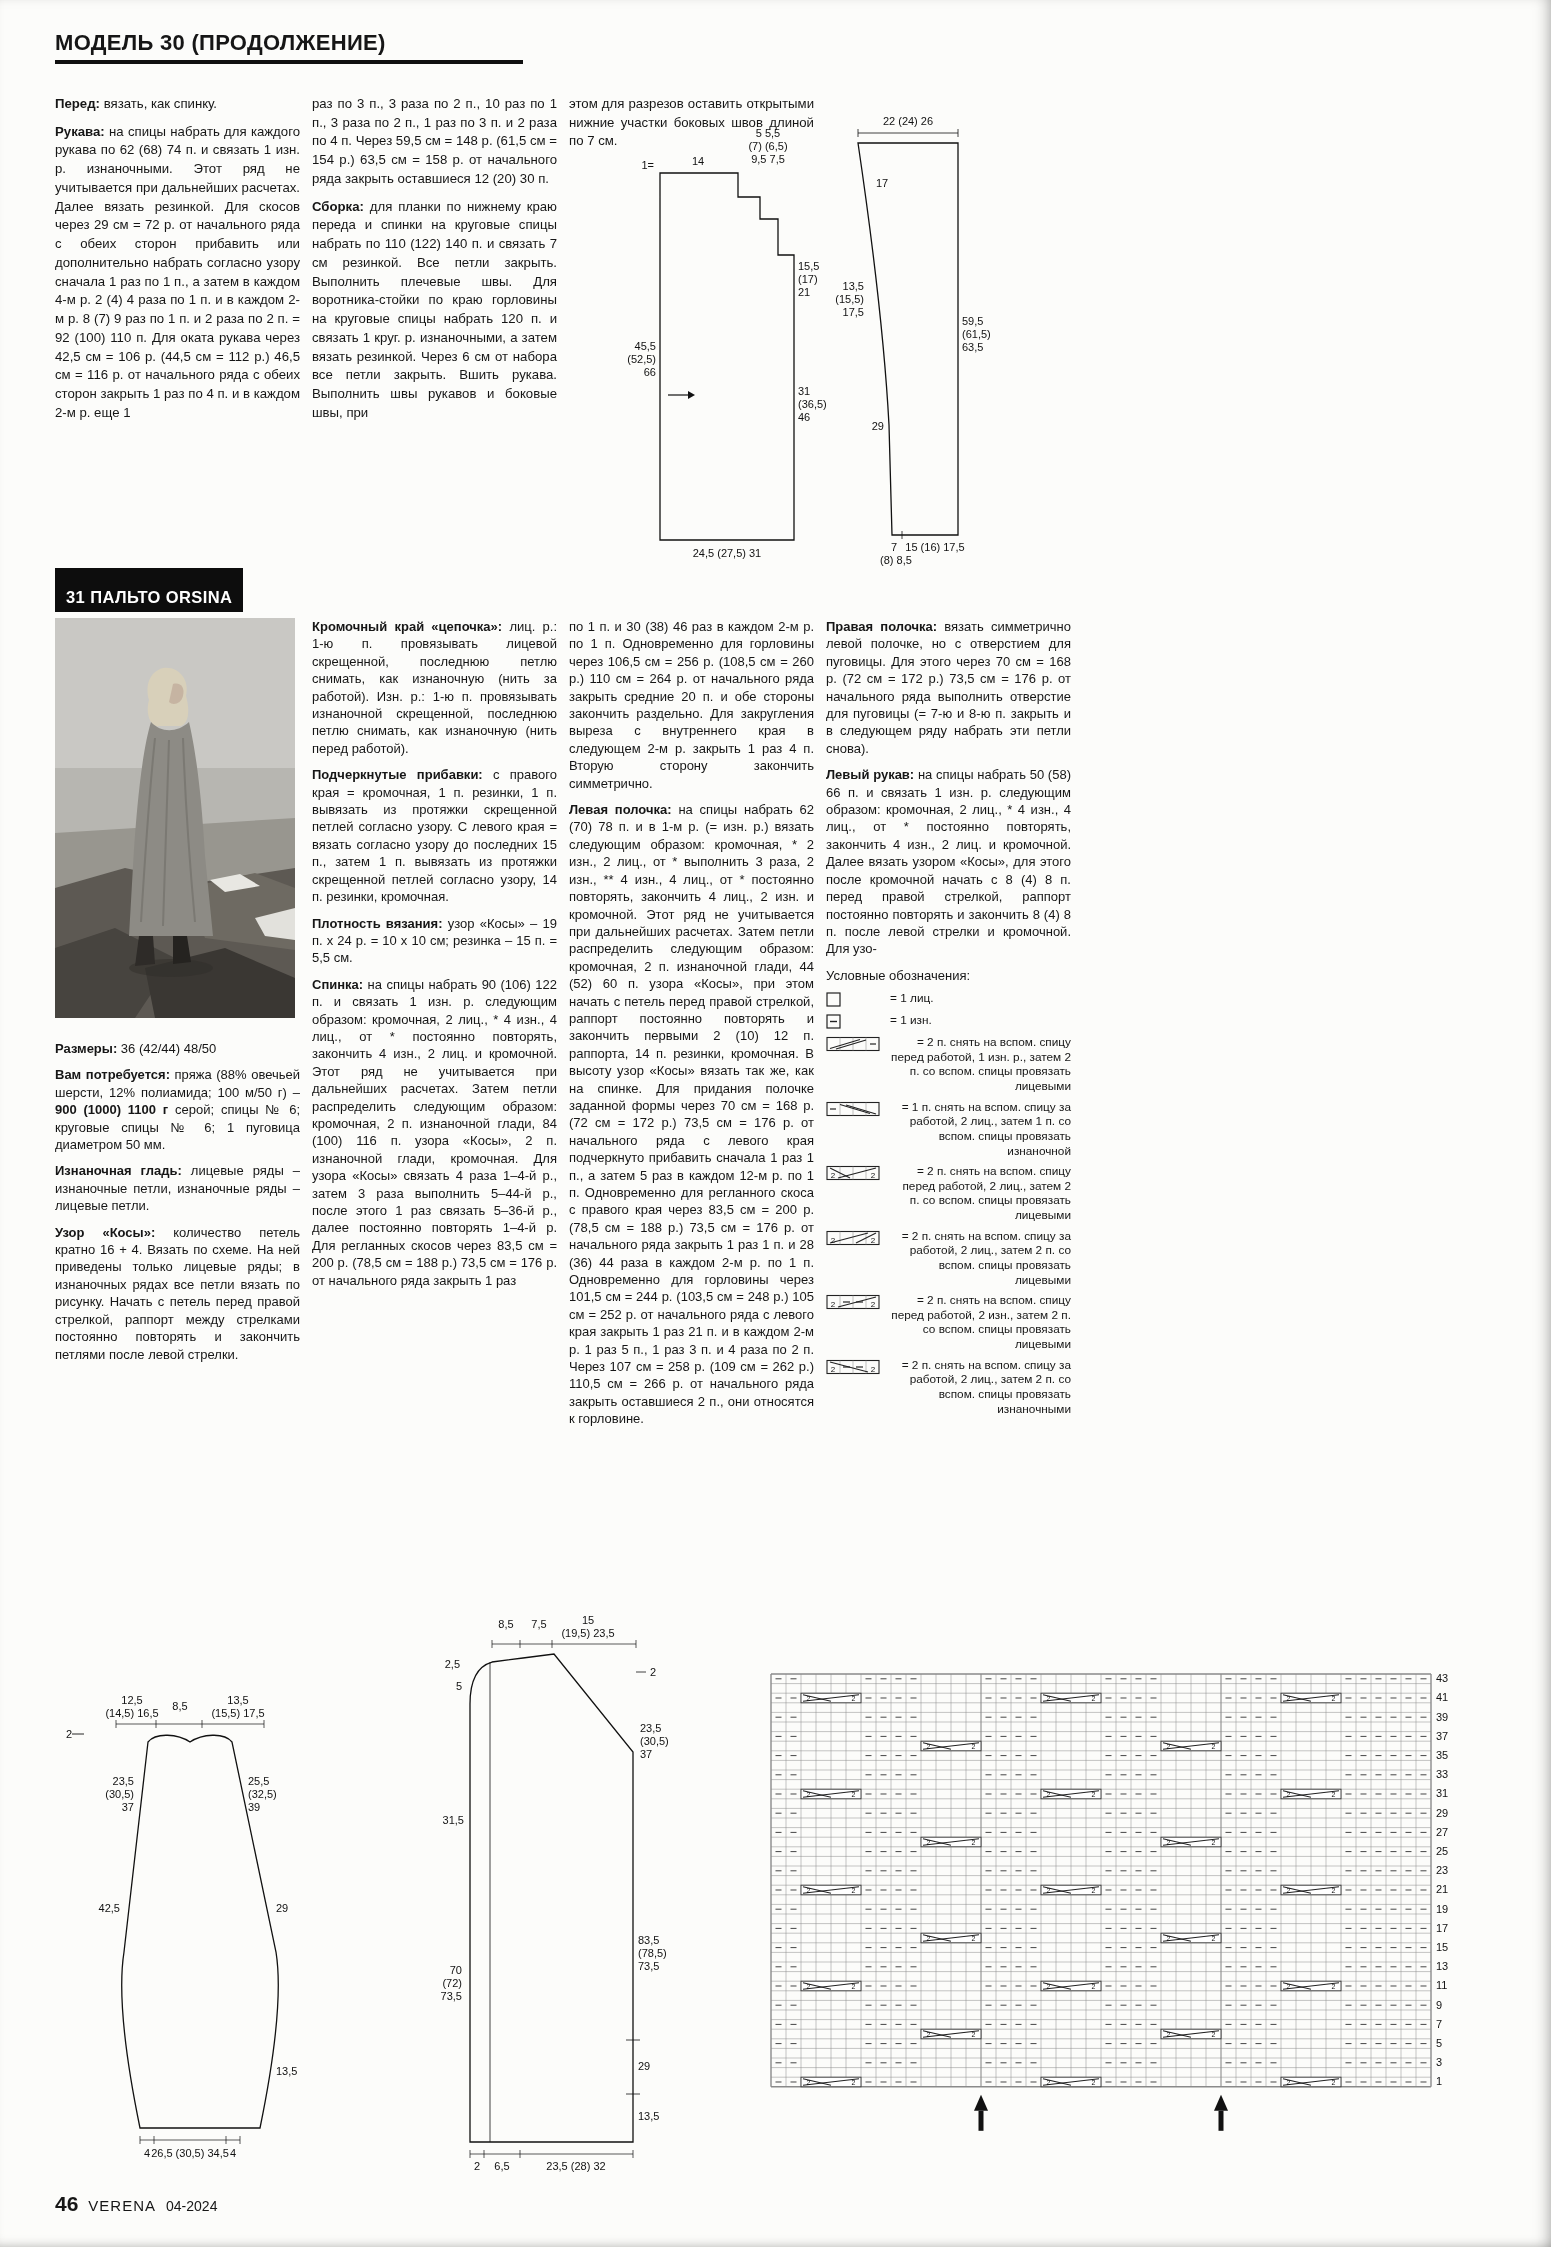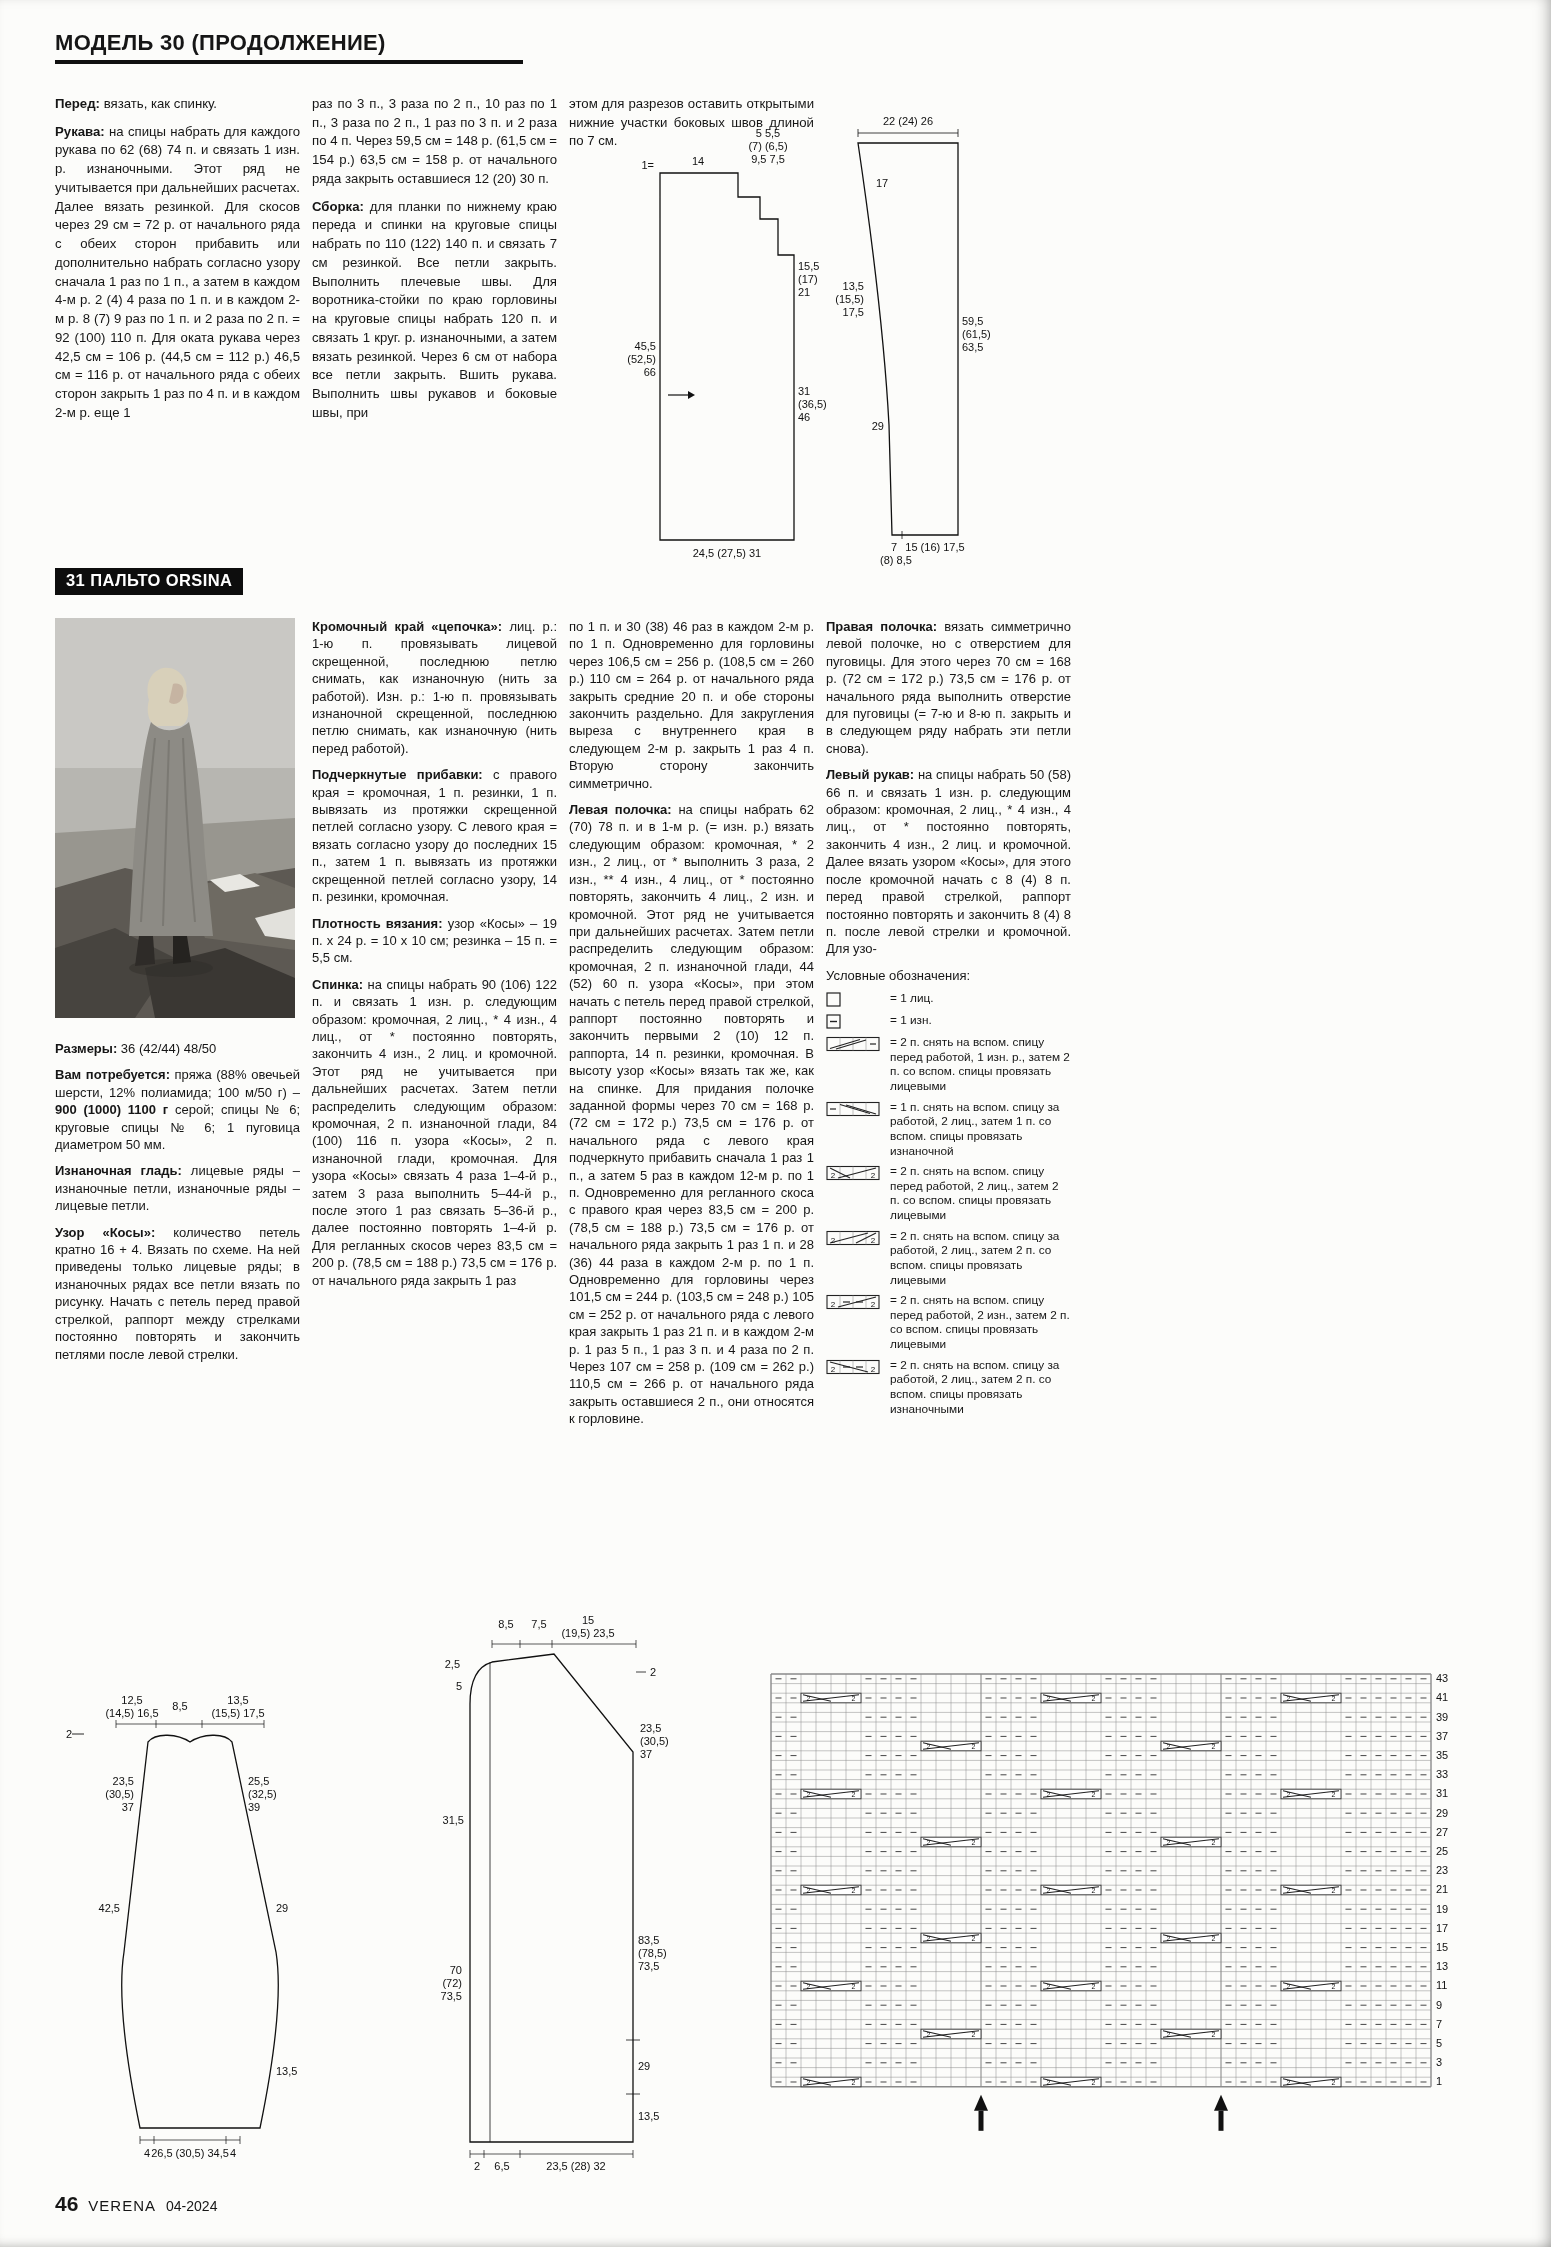--- a/index.html
+++ b/index.html
@@ -8,26 +8,26 @@
         font-family:"Liberation Sans",sans-serif;overflow:hidden;margin:0 auto;
         box-shadow:inset -10px 0 16px -9px rgba(0,0,0,.35), inset 0 -8px 12px -8px rgba(0,0,0,.22);}
   .hdr-title{position:absolute;left:55px;top:30px;font-size:22px;font-weight:bold;letter-spacing:.3px}
   .hdr-rule{position:absolute;left:55px;top:60px;width:468px;height:4px;background:#101010}
   .col{position:absolute;text-align:justify}
   .topcol{font-size:13.2px;line-height:1.42}
   .maincol{font-size:13px;line-height:1.34}
   .para{margin-bottom:9px}
   .lead{font-weight:bold}
   .band{position:absolute;left:55px;top:568px;background:#0d0d0d;color:#fff;font-weight:bold;
-        font-size:16.5px;padding:3px 11px 5px;letter-spacing:.4px}
+        font-size:16.5px;padding:20px 11px 5px;letter-spacing:.4px}
   svg{display:block}
   .diag{position:absolute}
   .diag text{font-size:11px;fill:#111;font-family:"Liberation Sans",sans-serif}
   .legend-title{font-weight:normal;margin:4px 0 7px}
-  .legend-item{display:flex;gap:6px;margin-bottom:6px;text-align:left}
+  .legend-item{display:flex;gap:6px;margin-bottom:6px;text-align:right}
   .legend-sym{flex:0 0 58px;padding-top:1px}
   .legend-text{font-size:11.8px;line-height:1.24}
   .chart-wrap{position:absolute;left:770px;top:1672px}
   .footer{position:absolute;left:55px;top:2192px;display:flex;align-items:baseline;gap:10px}
   .footer .pageno{font-size:21px;font-weight:bold}
   .footer .brand{font-size:15px;font-weight:normal;letter-spacing:1px}
   .footer .issue{font-size:14px}
 </style>
 </head>
 <body>

